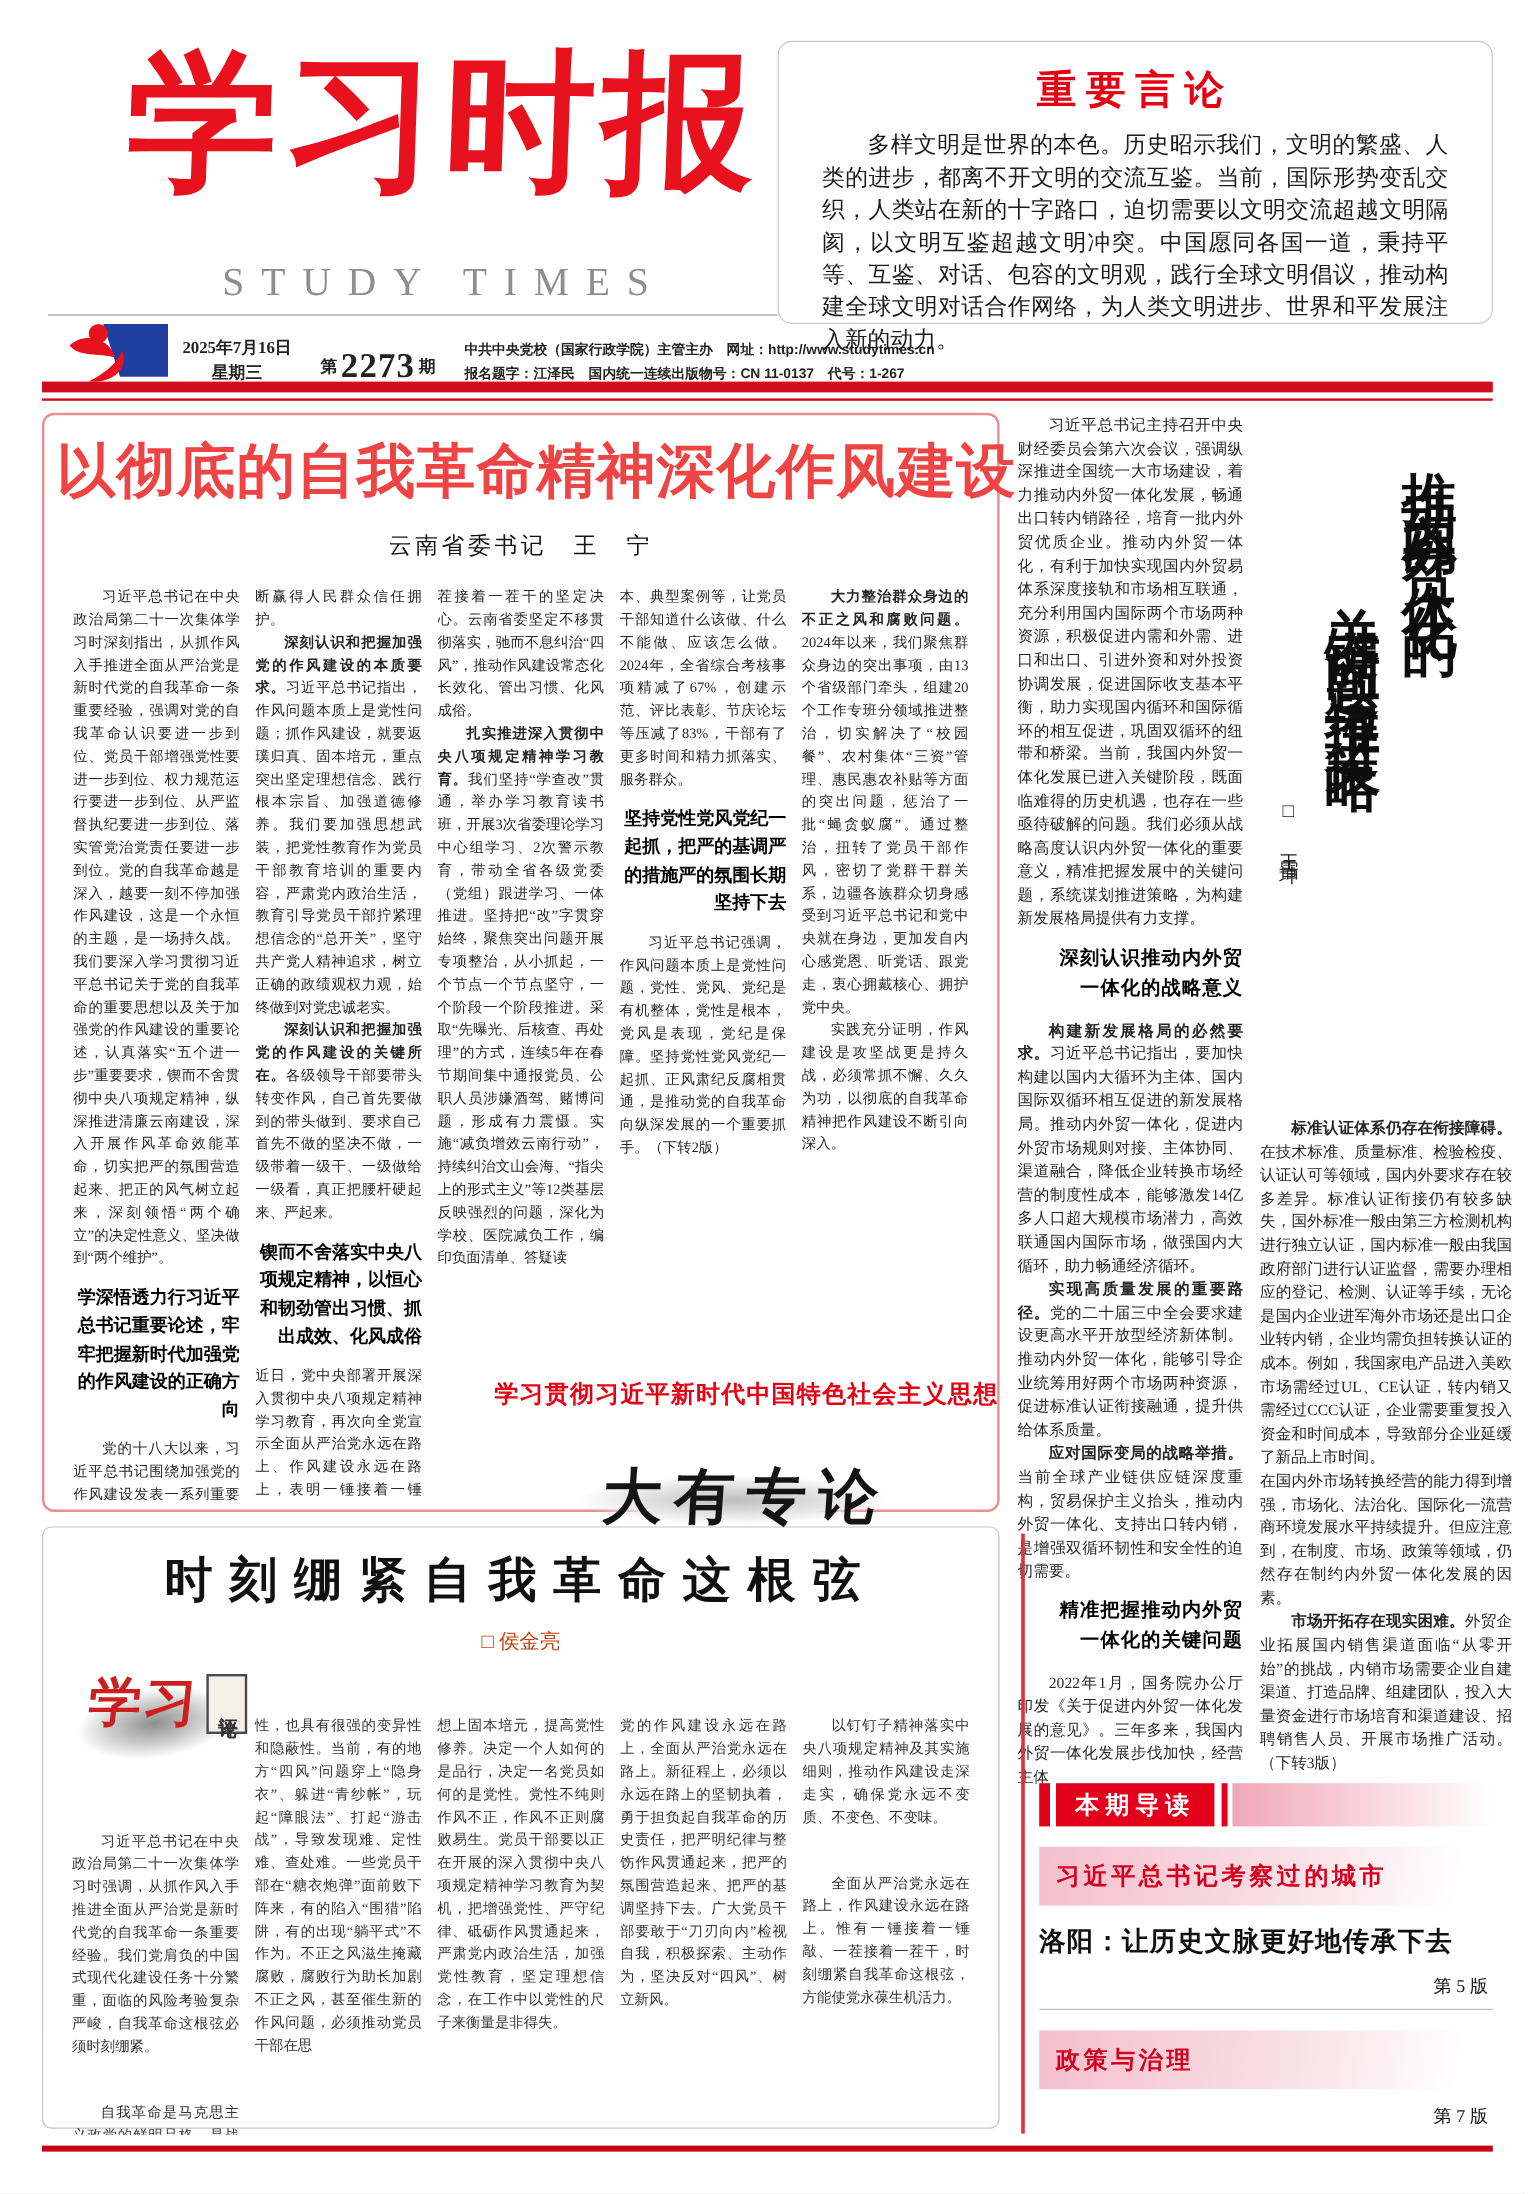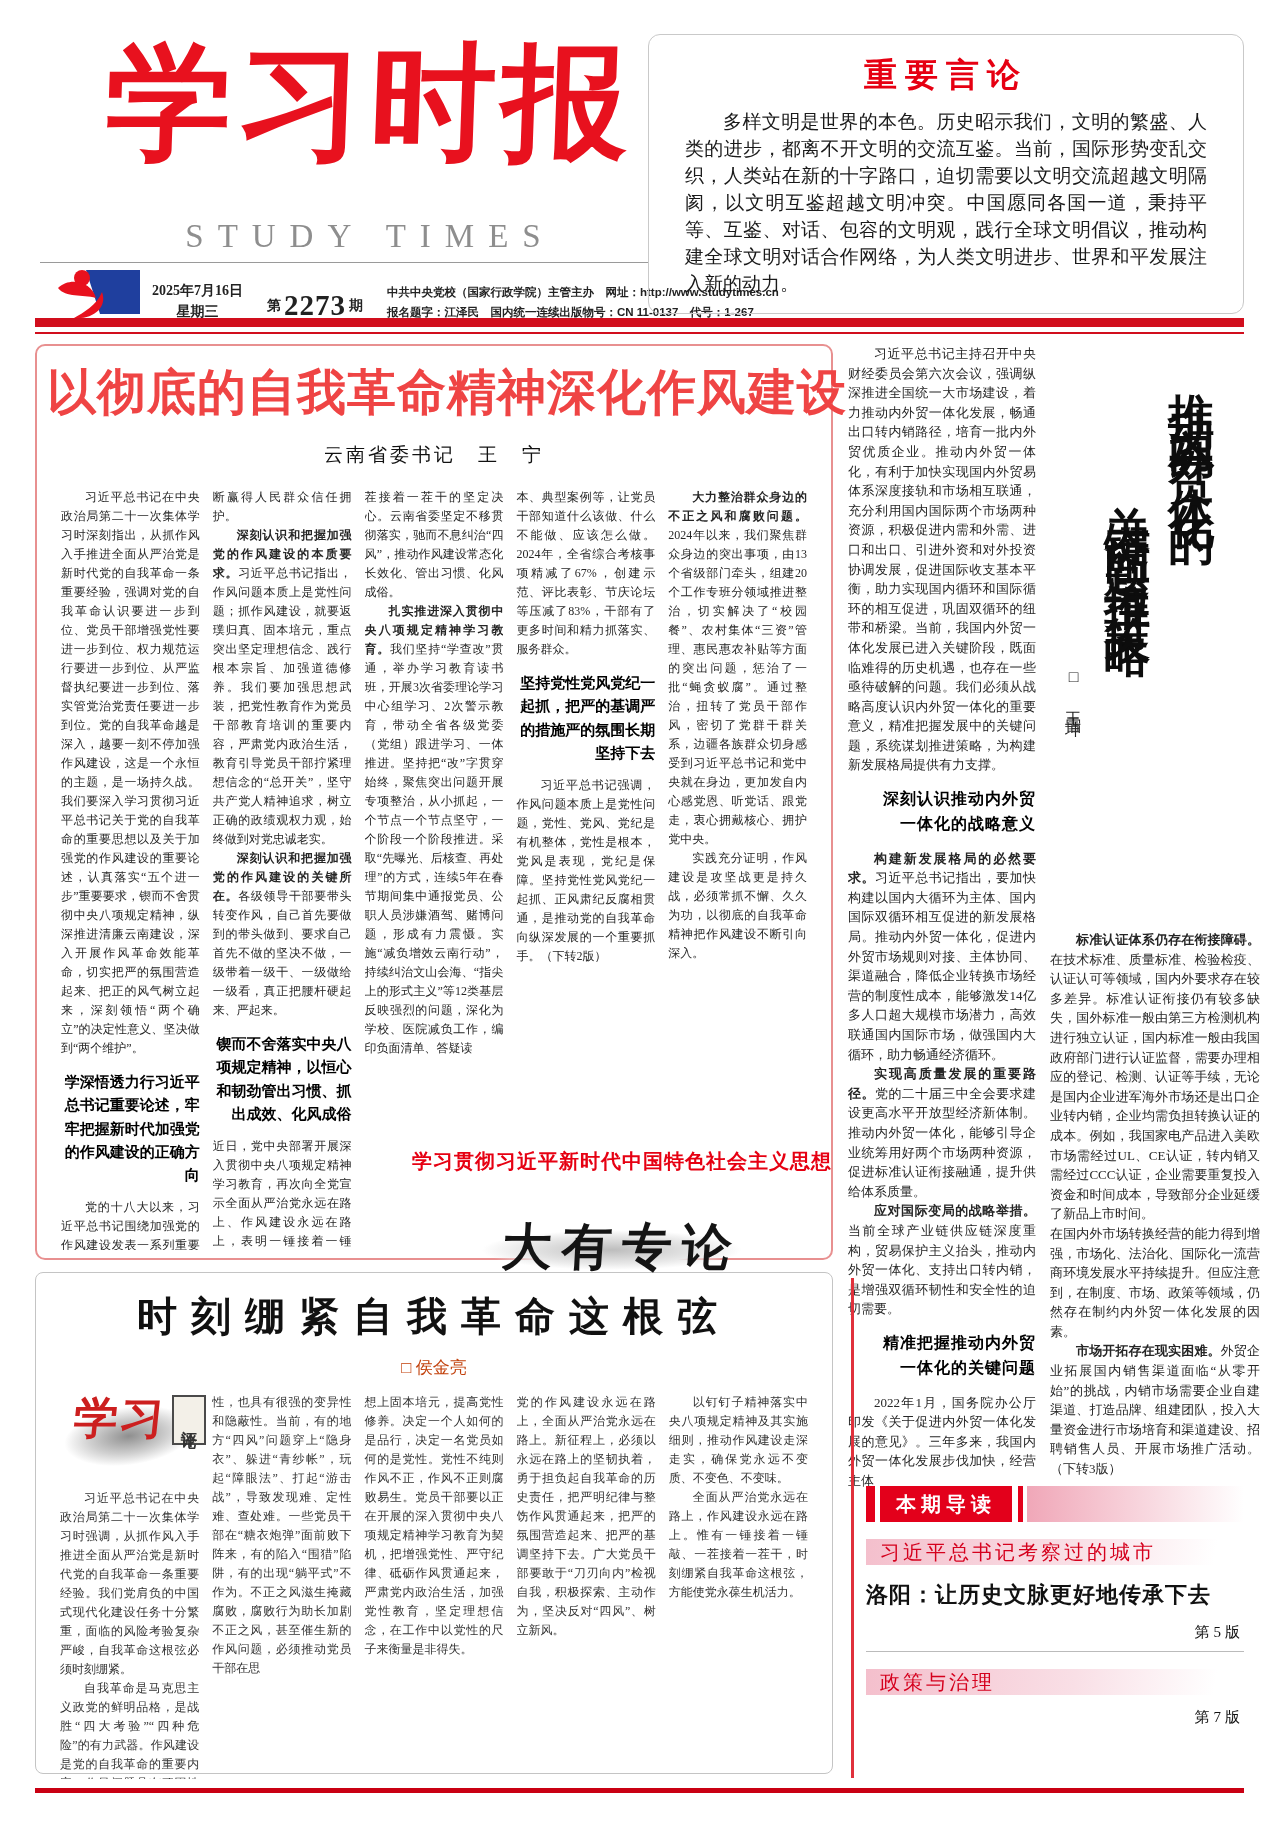--- a/index.html
+++ b/index.html
@@ -16,21 +16,21 @@
   #masthead-hairline{position:absolute;left:40px;top:262px;width:608px;height:1px;background:#9a9a9a;}
   #paper-logo{position:absolute;left:52px;top:268px;width:90px;height:52px;}
   #dateline{position:absolute;left:152px;top:266px;width:520px;height:56px;display:flex;align-items:flex-end;}
   .dl-sep{width:1px;height:42px;background:#888;margin:0 12px;}
   #dl-date{font-size:14px;font-weight:700;text-align:center;line-height:1.5;white-space:nowrap;}
   #dl-issue{font-size:14px;font-weight:700;white-space:nowrap;display:flex;align-items:center;}
   #dl-issue .big{font-size:29px;font-weight:700;margin:0 3px;letter-spacing:1px;}
   #dl-right{font-size:11.5px;line-height:1.75;font-weight:700;white-space:nowrap;}
 
   
-  #quote-box{position:absolute;left:648px;top:34px;width:596px;height:280px;
+  #quote-box{position:absolute;left:648px;top:34px;width:596px;height:236px;
     border:1.5px solid #c9c9c9;border-radius:12px;box-sizing:border-box;padding:16px 36px 0;}
   #quote-title{text-align:center;color:#e60012;font-size:33px;font-weight:900;letter-spacing:8px;margin:2px 0 10px;}
   #quote-body{font-size:19px;line-height:27px;text-align:justify;text-indent:2em;color:#1a1a1a;}
 
   
   #rule-thick{position:absolute;left:35px;top:318px;width:1209px;height:9px;background:#d10e1d;}
   #rule-thin{position:absolute;left:35px;top:332px;width:1209px;height:2px;background:#d10e1d;}
 
   
   #main-box{position:absolute;left:35px;top:344px;width:798px;height:916px;box-sizing:border-box;
@@ -54,21 +54,21 @@
   #banner-brush{position:absolute;left:-20px;top:10px;width:260px;height:40px;border-radius:50%;
     background:radial-gradient(closest-side,#bdbdbd,#e9e9e9 70%,transparent);z-index:-1;}
 
   
   #bottom-box{position:absolute;left:35px;top:1272px;width:798px;height:502px;box-sizing:border-box;
     border:1.5px solid #c4c4c4;border-radius:8px;}
   #bottom-headline{margin:16px 10px 0;text-align:center;font-size:40px;font-weight:900;
     letter-spacing:14px;color:#111;white-space:nowrap;}
   #bottom-byline{margin-top:12px;text-align:center;font-size:17px;color:#c2410c;}
   #bottom-cols{margin:14px 24px 0;height:386px;}
-  #bottom-cols .para{font-size:12px;line-height:19px;color:#333;}
+  #bottom-cols .para{font-size:12px;line-height:19px;color:#333;margin-top:36px;}
   .spacer{height:96px;}
   #sx-logo{position:absolute;left:28px;top:116px;width:152px;height:88px;z-index:6;}
   #sx-brush{position:absolute;left:0;top:18px;width:130px;height:58px;border-radius:50%;
     background:radial-gradient(closest-side,#8f8f8f,#cfcfcf 60%,transparent);transform:rotate(-8deg);}
   #sx-chars{position:absolute;left:10px;top:0;font-size:44px;font-weight:900;color:#cc1f1f;
     letter-spacing:2px;transform:skewX(-6deg);}
   #sx-seal{position:absolute;left:108px;top:6px;width:30px;height:46px;border:2px solid #4a4a4a;
     background:#f3f0e8;writing-mode:vertical-rl;text-align:center;font-size:16px;font-weight:700;
     color:#333;line-height:30px;letter-spacing:2px;}
 
@@ -87,22 +87,22 @@
 
   
   #digest-divider{position:absolute;left:851px;top:1278px;width:3px;height:500px;background:#e0313c;}
   #digest{position:absolute;left:866px;top:1486px;width:378px;}
   #digest-header{display:flex;align-items:stretch;height:36px;}
   .dg-redbar{width:9px;background:#e3001b;margin-right:5px;}
   #digest-title{background:#e3001b;color:#fff;font-weight:700;font-size:20px;letter-spacing:5px;
     display:flex;align-items:center;padding:0 16px;}
   .dg-sliver{width:5px;background:#e3001b;margin-left:6px;}
   .dg-fade{flex:1;background:linear-gradient(90deg,#f0a7b8,rgba(255,255,255,0));margin-left:4px;}
-  .dg-tag{margin-top:17px;height:26px;display:flex;align-items:center;padding-left:14px;
-    color:#d5001d;font-weight:400;font-size:20px;letter-spacing:3px;
+  .dg-tag{margin-top:17px;height:49px;display:flex;align-items:center;padding-left:14px;
+    color:#d5001d;font-weight:700;font-size:20px;letter-spacing:3px;
     background:linear-gradient(100deg,#f4bfcc 0%,#f9dfe6 55%,rgba(255,255,255,0) 92%);}
   .dg-head{margin-top:15px;font-size:22px;font-weight:900;color:#111;letter-spacing:1px;}
   .dg-page{margin-top:13px;text-align:right;font-size:15px;letter-spacing:4px;color:#111;}
   .dg-line{margin-top:9px;height:1px;background:#bbb;}
 
   #bottom-redline{position:absolute;left:35px;top:1788px;width:1209px;height:5px;background:#c90013;}
 </style>
 </head>
 <body>
 

